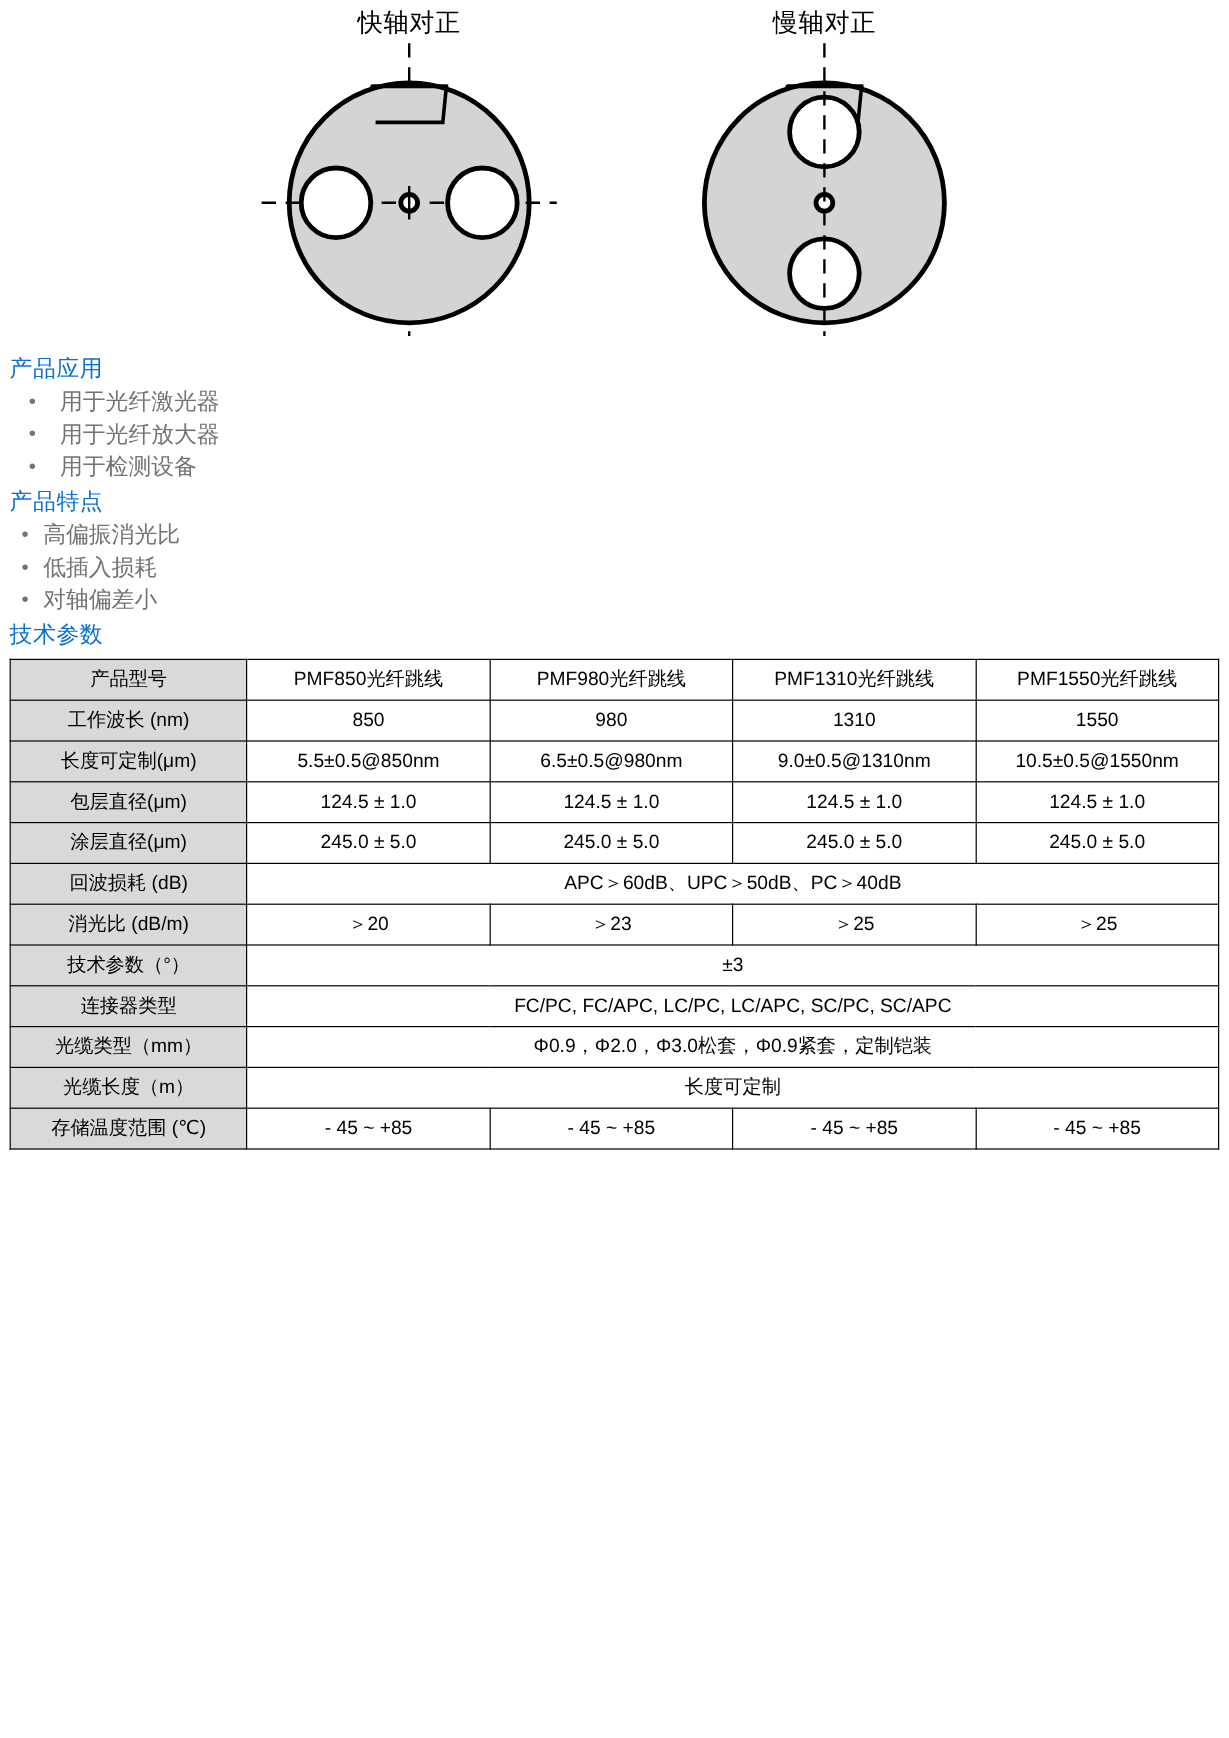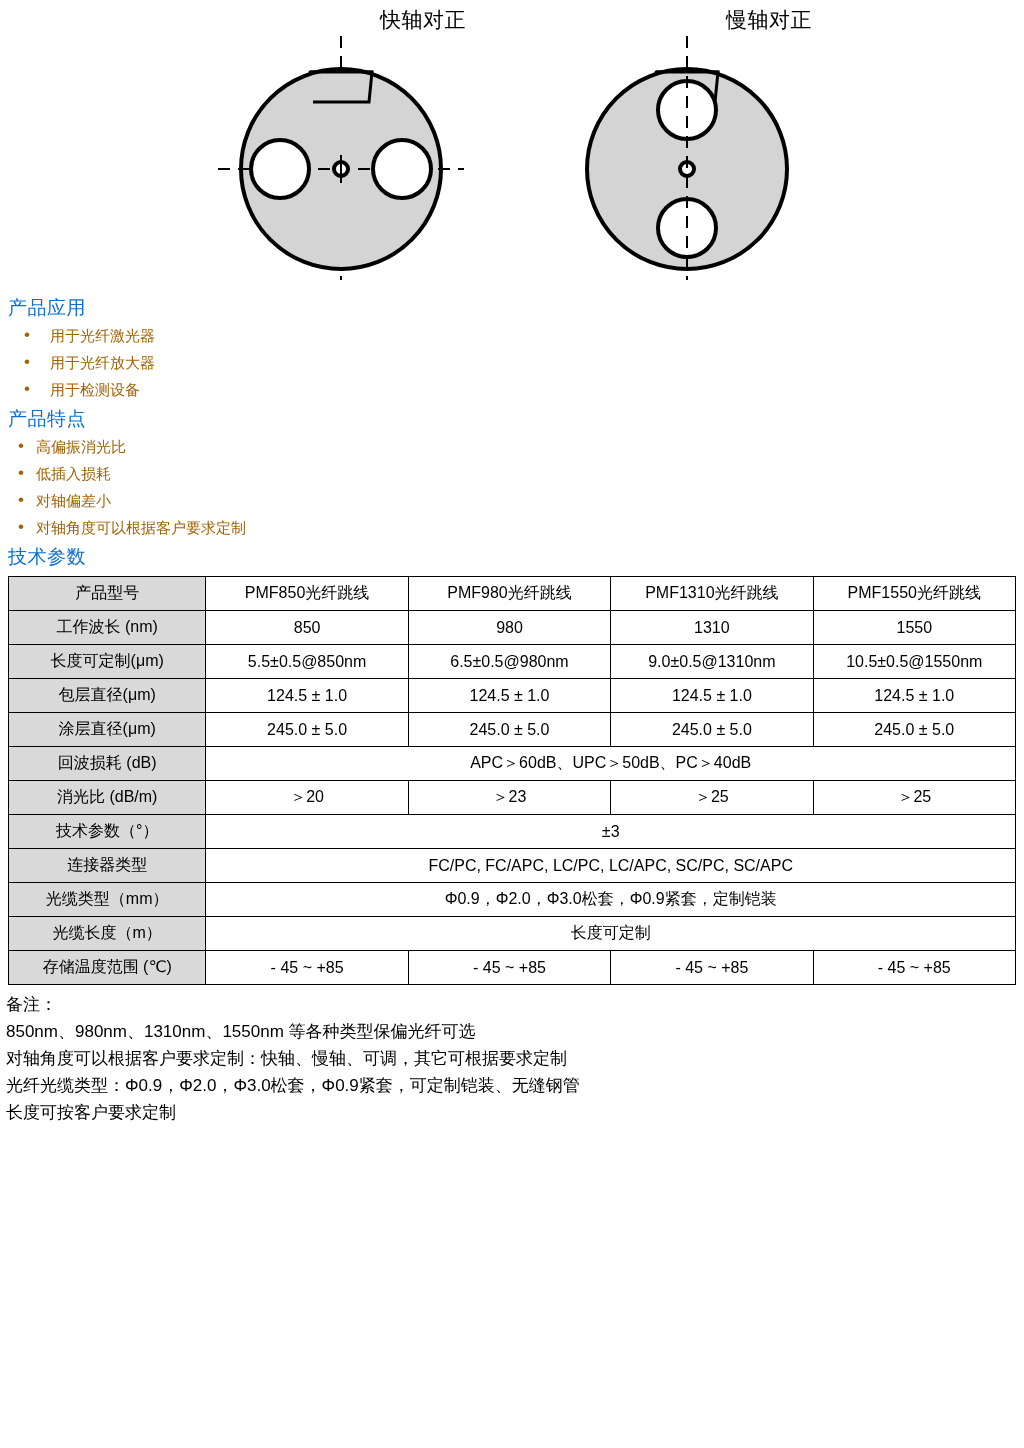--- a/index.html
+++ b/index.html
@@ -14,21 +14,21 @@
     overflow:hidden;
   }
   .page{position:relative;width:1024px;height:1448px;}
 
   
   .diagrams{position:relative;height:292px;width:1024px;}
   .diagram{position:absolute;top:0;}
   .diagram.left{left:216px;}
   .diagram.right{left:562px;}
   .dgm-title{
-    text-align:right;
+    text-align:center;
     font-size:21px;
     line-height:24px;
     color:#000;
     letter-spacing:.5px;
     margin:8px 0 0 0;
     width:250px;
   }
   .dgm-svg{display:block;margin-top:2px;}
 
   
@@ -40,25 +40,25 @@
     line-height:26px;
     margin:3px 0 1px 0;
     letter-spacing:.5px;
   }
   ul.bullets{
     list-style:none;
     margin:0;
     padding:0;
   }
   ul.bullets li{
-    font-size:15px;
+    font-size:19px;
     line-height:27px;
     position:relative;
     padding-left:28px;
-    color:#a16207;
+    color:#737373;
   }
   ul.bullets li::before{
     content:"•";
     position:absolute;
     left:10px;
     top:-1px;
     font-size:17px;
   }
   ul.bullets.indented li{padding-left:42px;}
   ul.bullets.indented li::before{left:16px;}
@@ -150,21 +150,20 @@
       <li>用于检测设备</li>
     </ul>
   </div>
 
   <div class="section">
     <div class="heading">产品特点</div>
     <ul class="bullets">
       <li>高偏振消光比</li>
       <li>低插入损耗</li>
       <li>对轴偏差小</li>
-      <li>对轴角度可以根据客户要求定制</li>
     </ul>
   </div>
 
   <div class="section">
     <div class="heading">技术参数</div>
   </div>
 
   <table class="spec">
     <colgroup>
       <col style="width:197px">
@@ -239,21 +238,14 @@
         <tr>
           <td class="rowlabel">存储温度范围 (℃)</td>
           <td>- 45 ~ +85</td>
           <td>- 45 ~ +85</td>
           <td>- 45 ~ +85</td>
           <td>- 45 ~ +85</td>
         </tr>
       </tbody>
   </table>
 
-  <div class="notes">
-    <div>备注：</div>
-    <div>850nm、980nm、1310nm、1550nm 等各种类型保偏光纤可选</div>
-    <div>对轴角度可以根据客户要求定制：快轴、慢轴、可调，其它可根据要求定制</div>
-    <div>光纤光缆类型：Φ0.9，Φ2.0，Φ3.0松套，Φ0.9紧套，可定制铠装、无缝钢管</div>
-    <div>长度可按客户要求定制</div>
-  </div>
 
 </div>
 
 </body></html>

